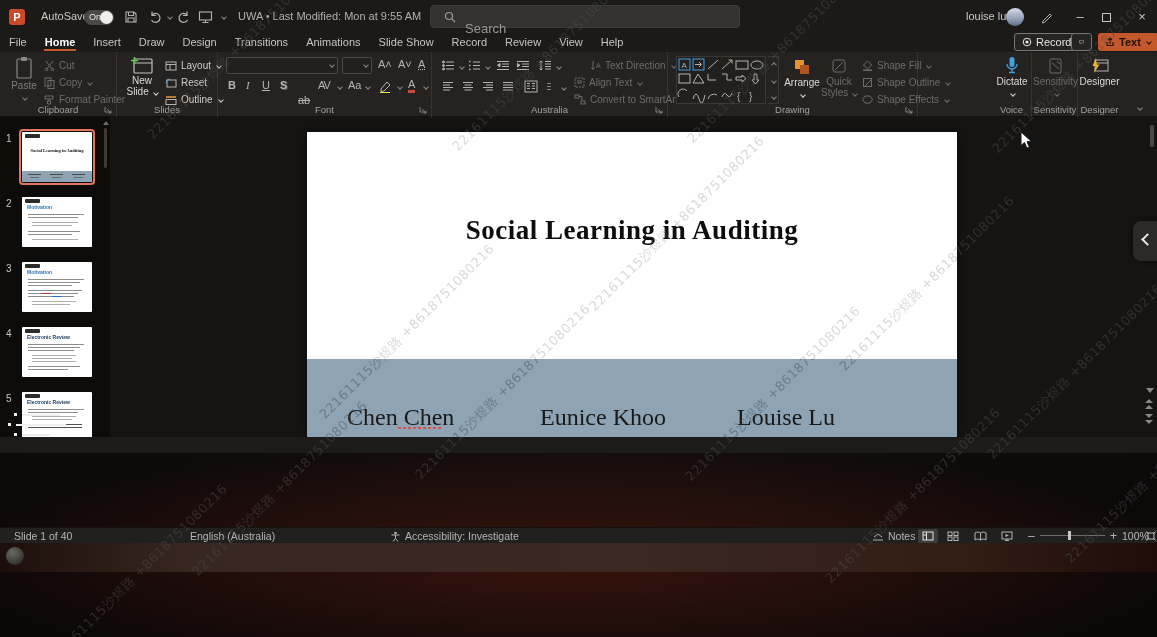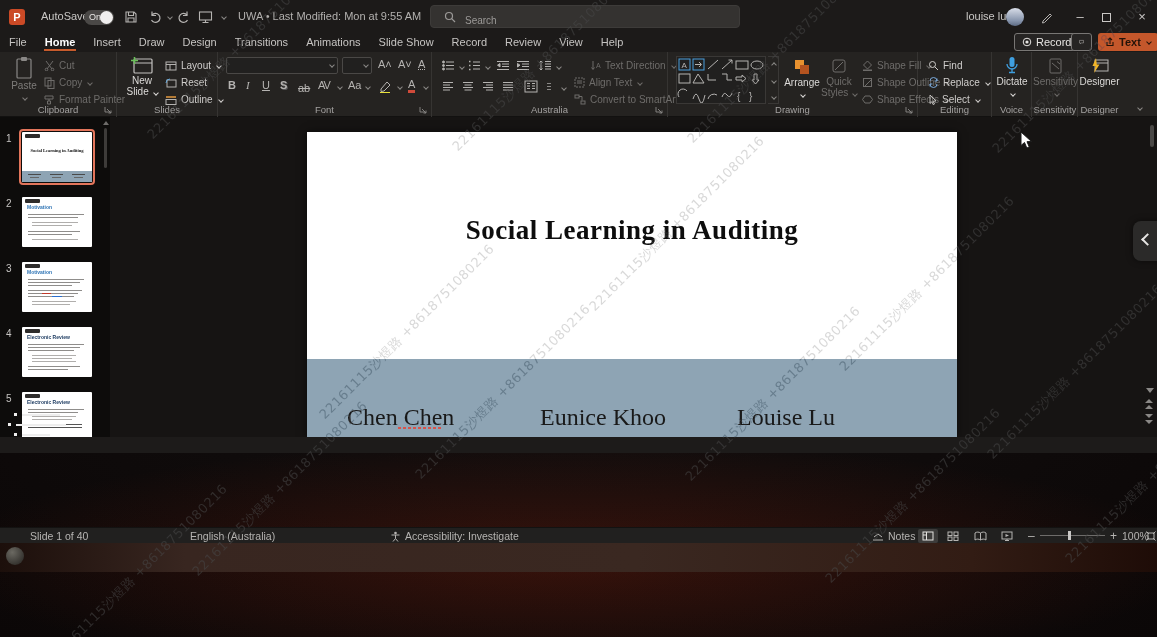--- a/index.html
+++ b/index.html
@@ -16,21 +16,21 @@
       letter-spacing:.5px;white-space:nowrap;transform:rotate(-45deg);transform-origin:0 50%;
       z-index:60;pointer-events:none;font-family:"DejaVu Sans",sans-serif}
   
   #win{position:absolute;left:0;top:90;width:1157px;height:453px;background:#1d1b1a}
   #titlebar{position:absolute;left:0;top:0;width:1157px;height:34px;background:#1c1a19}
   .tb-txt{font-size:11px;color:#c9c7c5}
   .toggle{position:absolute;width:30px;height:15px;border-radius:8px;background:#4a4846}
   .toggle .knob{position:absolute;right:1px;top:1px;width:13px;height:13px;border-radius:50%;background:#f0efee}
   .toggle .on{position:absolute;left:5px;top:2px;font-size:9px;color:#e8e6e4}
   #tb-search{position:absolute;left:430px;top:5px;width:310px;height:23px;background:#343230;border:1px solid #3d3b39;border-radius:4px}
-  #tb-search input{position:absolute;left:34px;top:6px;width:250px;height:17px;background:transparent;border:none;outline:none;color:#c9c7c5;font-size:10px}
+  #tb-search input{position:absolute;left:34px;top:14px;width:250px;height:17px;background:transparent;border:none;outline:none;color:#c9c7c5;font-size:13px}
   input::placeholder{color:#9c9a98}
   .winctl{position:absolute;top:0;width:32px;height:34px;color:#c9c7c5;font-size:13px;text-align:center;line-height:34px}
   
   #tabsrow{position:absolute;left:0;top:34px;width:1157px;height:18px;background:#1c1a19}
   .tab{position:relative;float:left;padding:0 9px;font-size:11px;line-height:17px;color:#c6c4c2}
   .tab.active{color:#fff;font-weight:bold}
   .tab.active::after{content:"";position:absolute;left:8px;right:8px;bottom:0;height:2px;background:#c75b2c}
   .pillbtn{position:absolute;height:18px;border:1px solid #787674;border-radius:3px;background:#262423;color:#e6e4e2;font-size:11px;display:flex;align-items:center;gap:4px;padding:0 7px}
   #sharebtn{position:absolute;background:#c4572b;border:none;color:#241309;font-weight:bold}
   
@@ -235,21 +235,21 @@
         <div class="combo" style="left:124px;top:5px;width:30px">
             <span class="cv"></span>
           </div>
         <span class="fbtn" style="left:160px;top:6px">A˄</span>
         <span class="fbtn" style="left:180px;top:6px">A˅</span>
         <span class="fbtn" style="left:200px;top:6px;text-decoration:underline dotted">A</span>
         <span class="fbtn" style="left:10px;top:27px;font-weight:bold">B</span>
         <span class="fbtn" style="left:28px;top:27px;font-style:italic;font-family:'Liberation Serif',serif">I</span>
         <span class="fbtn" style="left:44px;top:27px;text-decoration:underline">U</span>
         <span class="fbtn" style="left:62px;top:27px;font-weight:bold;text-shadow:1px 1px 0 #555">S</span>
-        <span class="fbtn" style="left:80px;top:30px;text-decoration:line-through">ab</span>
+        <span class="fbtn" style="left:80px;top:42px;text-decoration:line-through">ab</span>
         <span class="fbtn" style="left:100px;top:27px;letter-spacing:-1px">AV</span>
         <span class="a cv" style="left:118px;top:33px;color:#8a8886"></span>
         <span class="fbtn" style="left:130px;top:27px">Aa</span>
         <span class="a cv" style="left:146px;top:33px;color:#8a8886"></span>
         <svg class="a" style="left:160px;top:28px" width="14" height="13" viewBox="0 0 14 13">
             <path d="M3 9 L9 2 L12 5 L6 11 L3 11.5 Z" fill="none" stroke="#b5b3b1"></path>
             <rect x="2" y="12" width="10" height="1.5" fill="#e8e13a"></rect>
           </svg>
         <span class="a cv" style="left:178px;top:33px;color:#8a8886"></span>
         <span class="fbtn" style="left:190px;top:27px;border-bottom:3px solid #d04a3a;line-height:11px">A</span>
@@ -427,44 +427,20 @@
             </svg>
           <span>Shape Effects</span>
             <span class="cv"></span>
         </div>
         <span class="glabel">Drawing</span>
         <svg class="launcher" width="8" height="8" viewBox="0 0 8 8">
             <path d="M1 1 v5 h5 M3 3 l4 4 M7 4.5 V7 H4.5" fill="none" stroke="#8a8886" stroke-width="0.9"></path>
           </svg>
       </div>
 
-      <div class="rgroup" style="left:918px;width:74px">
-        <div class="srow en" style="left:10px;top:6px">
-          <svg width="11" height="11" viewBox="0 0 11 11">
-              <circle cx="4.5" cy="4.5" r="3" fill="none" stroke="#cfcdcb"></circle>
-              <path d="M6.8 6.8 L10 10" stroke="#cfcdcb"></path>
-            </svg>
-          <span>Find</span>
-        </div>
-        <div class="srow en" style="left:10px;top:23px">
-          <svg width="11" height="11" viewBox="0 0 11 11">
-              <path d="M2 4 a3.5 3.5 0 0 1 7 0 M9 1.5 V4 H6.5 M9 7 a3.5 3.5 0 0 1 -7 0 M2 9.5 V7 H4.5" fill="none" stroke="#7aa8d8"></path>
-            </svg>
-          <span>Replace</span>
-            <span class="cv"></span>
-        </div>
-        <div class="srow en" style="left:10px;top:40px">
-          <svg width="10" height="11" viewBox="0 0 10 11">
-              <path d="M2 1 L8 7 L5 7.2 L6.5 10 L5.2 10.6 L3.8 7.8 L2 9.5 Z" fill="none" stroke="#cfcdcb" stroke-width="0.9"></path>
-            </svg>
-          <span>Select</span>
-            <span class="cv"></span>
-        </div>
-        <span class="glabel">Editing</span>
-      </div>
 
       <div class="rgroup" style="left:992px;width:40px">
         <div class="bigbtn" style="left:2px;width:36px;color:#dcdad8">
           <svg style="margin:0 auto" width="16" height="20" viewBox="0 0 16 20">
               <rect x="5.5" y="1" width="5" height="10" rx="2.5" fill="#3f9fe0"></rect>
               <path d="M3 8 a5 5 0 0 0 10 0" fill="none" stroke="#3f9fe0" stroke-width="1.3"></path>
               <path d="M8 13 v3 M5 16.5 h6" stroke="#3f9fe0" stroke-width="1.3"></path>
             </svg>
           <span>Dictate</span><br><span class="cv"></span>
         </div>
@@ -599,21 +575,21 @@
       <span class="a" style="left:1146px;top:271px;width:0;height:0;border-left:4px solid transparent;border-right:4px solid transparent;border-top:5px solid #8a8886"></span>
       <svg class="a" style="left:1144px;top:281px" width="10" height="12" viewBox="0 0 10 12">
           <path d="M1 5 L5 1 L9 5 Z M1 11 L5 7 L9 11 Z" fill="#8a8886"></path>
         </svg>
       <svg class="a" style="left:1144px;top:296px" width="10" height="12" viewBox="0 0 10 12">
           <path d="M1 1 L5 5 L9 1 Z M1 7 L5 11 L9 7 Z" fill="#8a8886"></path>
         </svg>
     </div>
 
     <div id="statusbar">
-      <span class="sb" style="left:30px">Slide 1 of 40</span>
+      <span class="sb" style="left:14px">Slide 1 of 40</span>
       <span class="sb" style="left:190px">English (Australia)</span>
       <svg class="a" style="left:390px;top:3px" width="11" height="11" viewBox="0 0 11 11">
           <circle cx="5.5" cy="2" r="1.3" fill="#b6b4b2"></circle>
           <path d="M1.5 4 h8 M5.5 4 v3.5 M5.5 7.5 L3 10.5 M5.5 7.5 L8 10.5" stroke="#b6b4b2" fill="none"></path>
         </svg>
       <span class="sb" style="left:405px">Accessibility: Investigate</span>
 
       <svg class="a" style="left:872px;top:4px" width="12" height="9" viewBox="0 0 12 9">
           <path d="M2 5 L6 2 L10 5 M1 8 h10" stroke="#b6b4b2" fill="none"></path>
         </svg>

